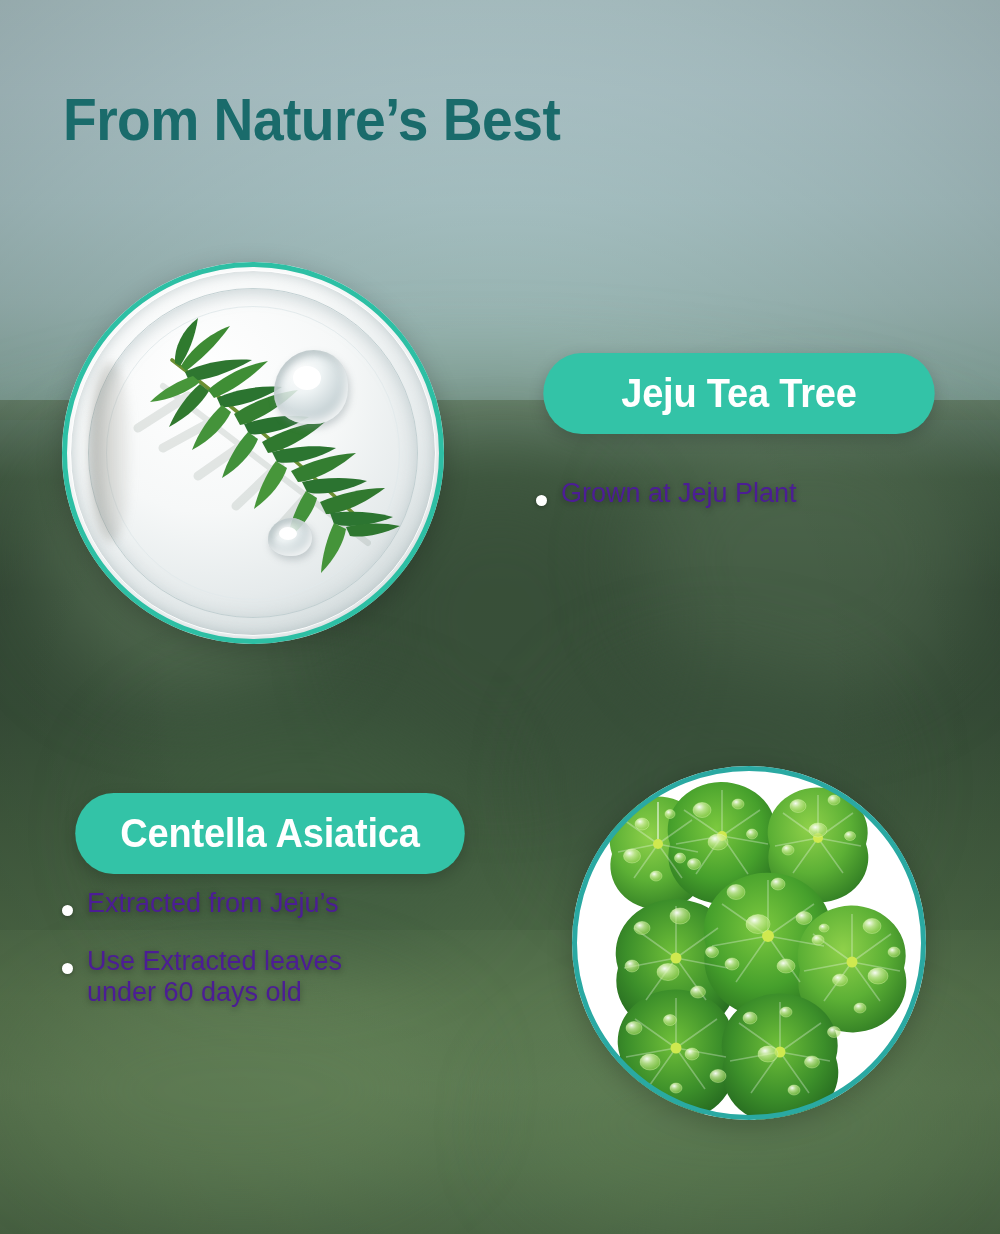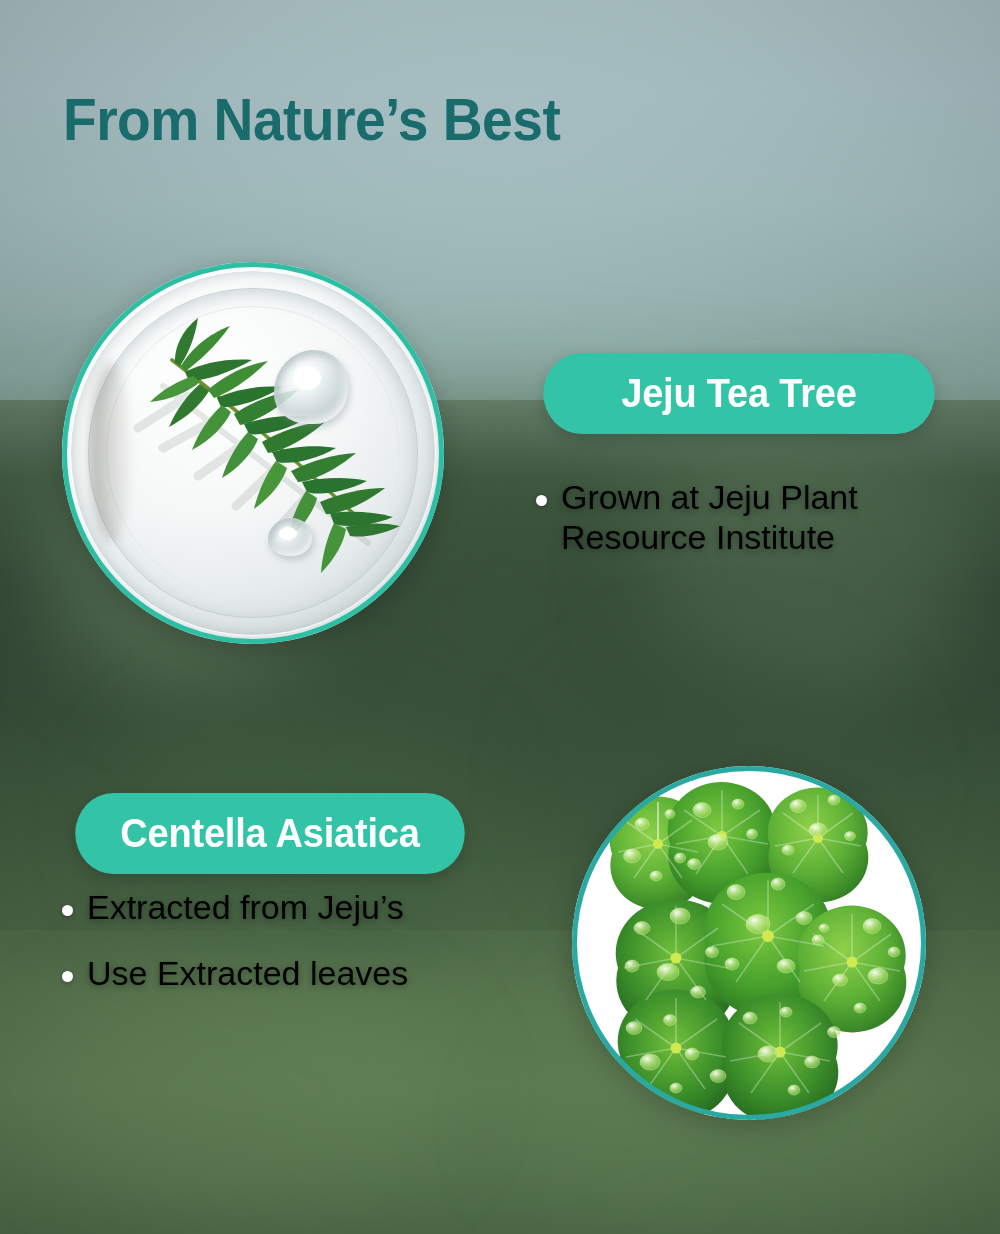--- a/index.html
+++ b/index.html
@@ -202,22 +202,22 @@
     transform: scaleX(0.95);
     transform-origin: center;
     white-space: nowrap;
   }
   #pill-tea-tree   { left: 533px; top: 353px; width: 412px; height: 81px; }
   #pill-centella   { left: 65px;  top: 793px; width: 410px; height: 81px; }
 
   
   .bullets {
     position: absolute;
-    color: #000000;
-    font-size: 34px;
+    color: #4c1d95;
+    font-size: 27px;
     line-height: 1.17;
     text-shadow: 0 2px 6px rgba(0,0,0,0.35);
   }
   #bullets-tea-tree { left: 536px; top: 478px; width: 420px; }
   #bullets-centella { left: 62px;  top: 888px; width: 440px; }
   .bullet-row {
     display: flex;
     align-items: flex-start;
     margin-bottom: 26px;
   }
@@ -298,38 +298,38 @@
   </div>
   <div class="photo-ring" id="dish-ring"></div>
 
   <div class="pill" id="pill-tea-tree">Jeju Tea Tree</div>
 
   <div class="bullets" id="bullets-tea-tree">
     <div class="bullet-row">
       <span class="bullet-dot"></span>
       <span class="bullet-text">
         <span>Grown at Jeju Plant</span><br>
-        <span>Resource Institute</span>
       </span>
     </div>
   </div>
 
   <div class="pill" id="pill-centella">Centella Asiatica</div>
 
   <div class="bullets" id="bullets-centella">
     <div class="bullet-row">
       <span class="bullet-dot"></span>
       <span class="bullet-text">
         <span>Extracted from Jeju’s</span><br>
       </span>
     </div>
     <div class="bullet-row">
       <span class="bullet-dot"></span>
       <span class="bullet-text">
         <span>Use Extracted leaves</span><br>
+        <span>under 60 days old</span>
       </span>
     </div>
   </div>
 
   <div class="photo-circle" id="centella-photo">
     <div class="centella-bg"></div>
     <svg class="leaves" viewBox="0 0 354 354">
       <defs>
         <radialGradient id="lfA" cx="42%" cy="35%" r="72%">
           <stop offset="0%" stop-color="#8fd14a"></stop>

